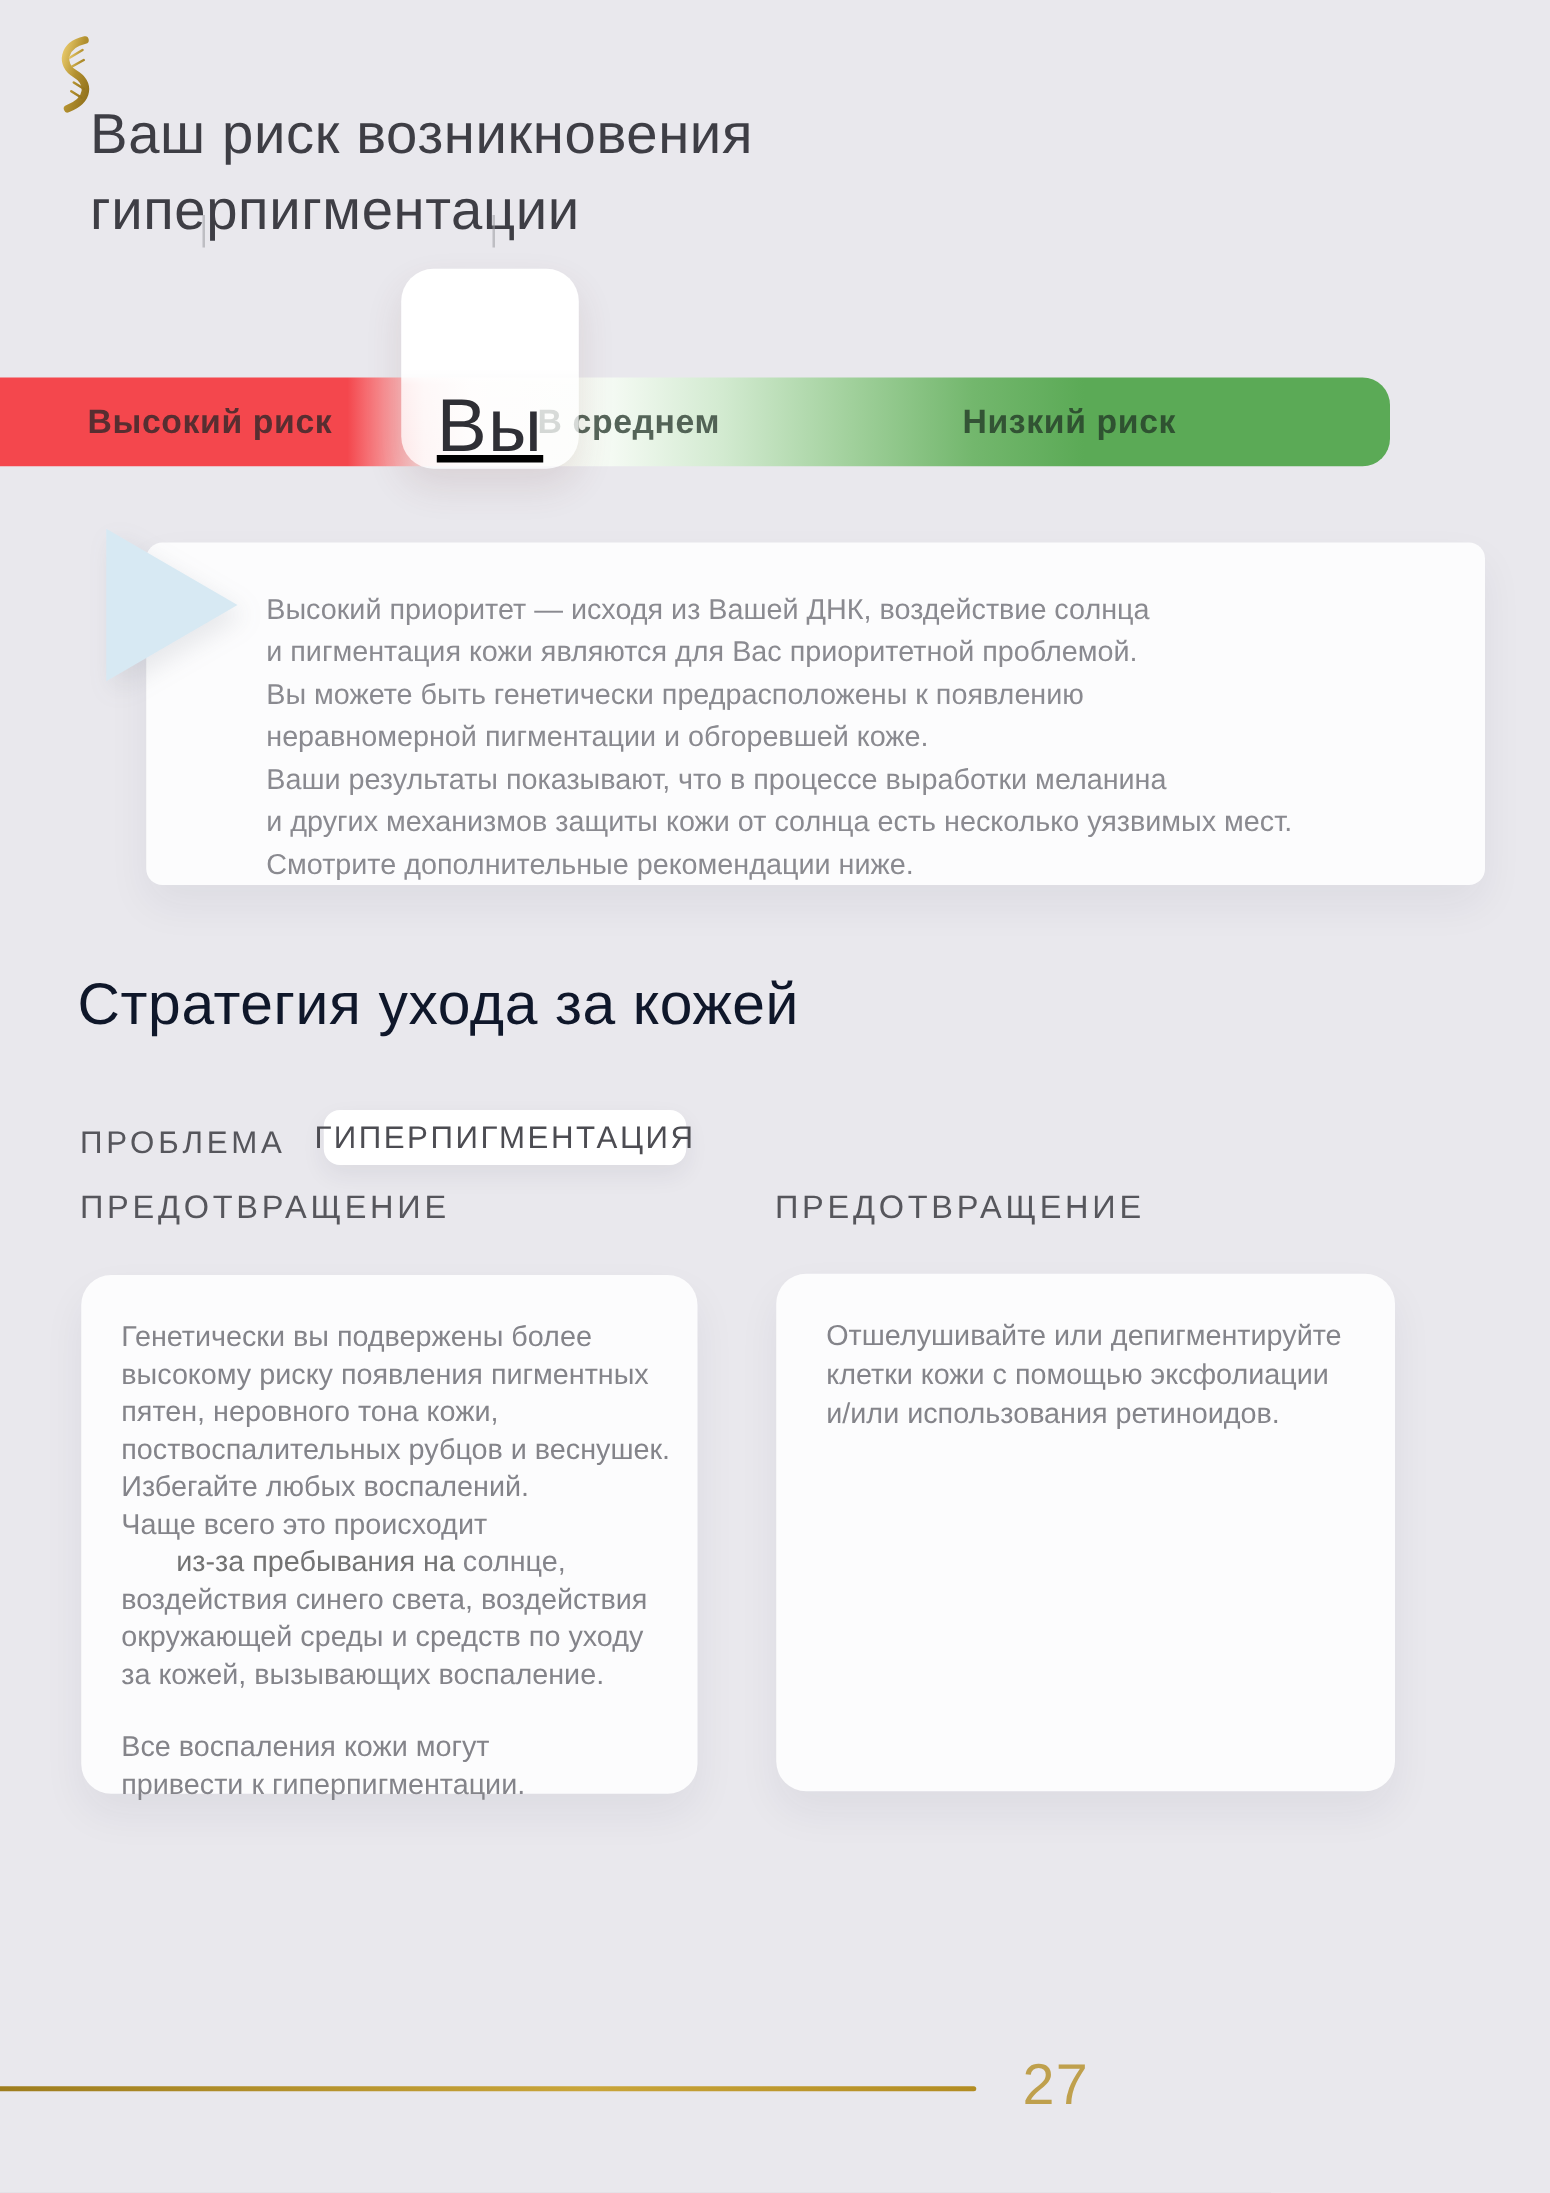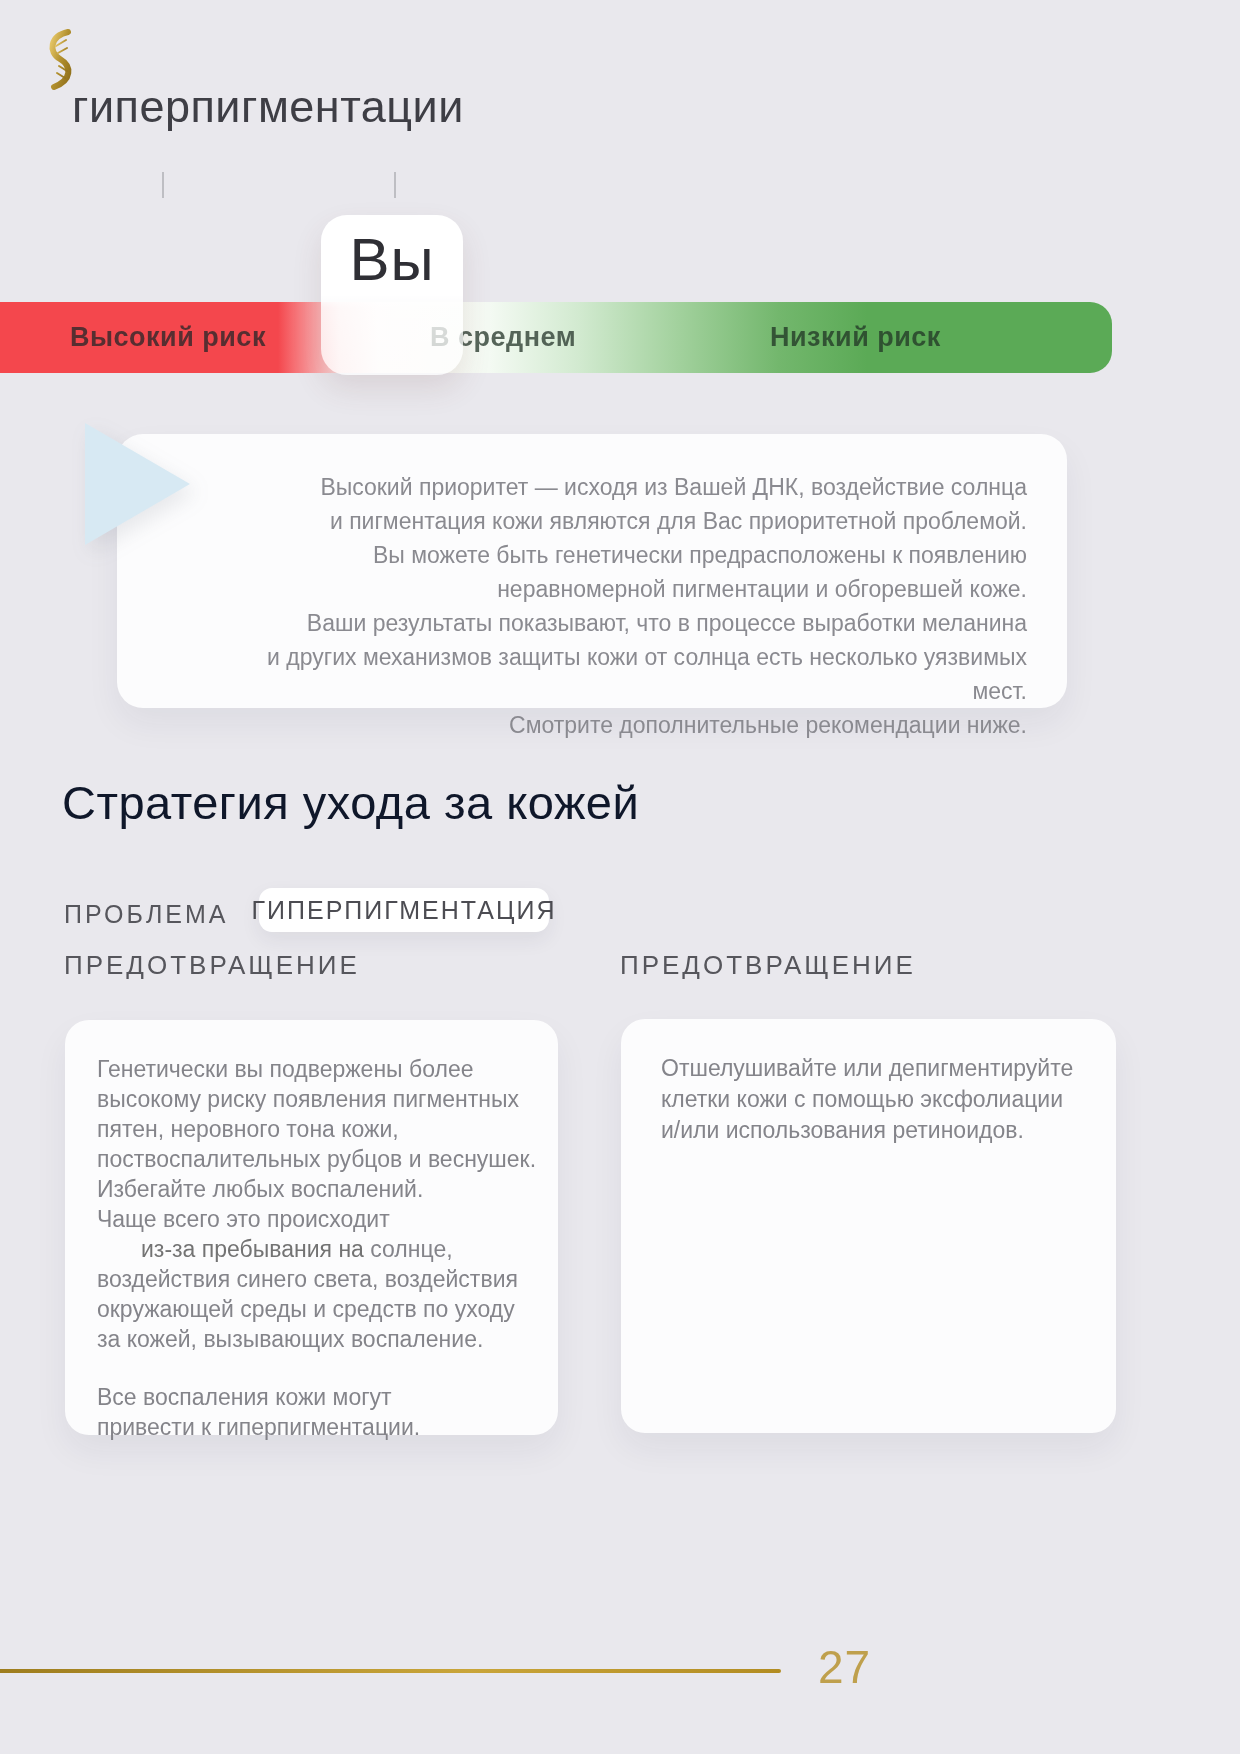--- a/index.html
+++ b/index.html
@@ -41,43 +41,42 @@
   .tick{width:2px;height:26px;top:172px;background:#9b9ba1;opacity:0.55;}
   .tick.t1{left:162px;}
   .tick.t2{left:394px;}
 
   .you-marker{
     left:321px;top:215px;width:142px;height:160px;
     border-radius:26px;
     background:linear-gradient(180deg,#ffffff 0%,#ffffff 50%,
       rgba(255,255,255,0.80) 58%, rgba(255,255,255,0.70) 100%);
     box-shadow:0 14px 30px rgba(110,60,60,0.12);
-    z-index:3;display:flex;justify-content:center;align-items:flex-start;
+    z-index:3;display:flex;justify-content:center;align-items:flex-end;text-decoration:underline;
   }
   .you-marker .you-text{
     margin-top:10px;font-size:60px;font-weight:200;color:#2f2f35;
     letter-spacing:1px;
   }
 
   
   .pointer-triangle{
     left:85px;top:423px;width:0;height:0;z-index:2;
     border-top:61px solid transparent;
     border-bottom:61px solid transparent;
     border-left:105px solid #d7e9f3;
     filter:drop-shadow(6px 8px 10px rgba(80,90,110,0.12));
   }
 
   
   .summary-card{
-    left:117px;top:434px;width:950px;height:274px;
-    background:#fcfcfd;border-radius:26px;
+    left:117px;top:434px;width:1071px;height:274px;
+    background:#fcfcfd;border-radius:13px;
     box-shadow:0 16px 34px rgba(40,40,70,0.06);
     z-index:1;
-    text-align:right;
   }
   .summary-text{
     position:absolute;left:96px;top:36px;right:40px;
     font-size:23px;line-height:34px;color:#8a8a90;font-weight:300;
   }
 
   
   .strategy-title{
     left:62px;top:772px;font-size:47px;line-height:62px;
     font-weight:300;color:#0f172a;letter-spacing:0.5px;
@@ -137,20 +136,21 @@
         <stop offset="0" stop-color="#e8c96a"></stop>
         <stop offset="0.5" stop-color="#b2902f"></stop>
         <stop offset="1" stop-color="#8f6f1a"></stop>
       </linearGradient>
     </defs>
     <path d="M26 4 C 8 8, 6 24, 18 31 C 30 38, 30 52, 12 59" fill="none" stroke="url(#gold)" stroke-width="6" stroke-linecap="round"></path>
     <path d="M24 12 L 14 18 M25 20 L 16 25 M17 38 L 25 43 M15 45 L 23 50" stroke="url(#gold)" stroke-width="2" stroke-linecap="round"></path>
   </svg>
 
   <div class="abs page-title">
+    <div>Ваш риск возникновения</div>
     <div>гиперпигментации</div>
   </div>
 
   <div class="abs tick t1"></div>
   <div class="abs tick t2"></div>
 
   <div class="abs risk-bar"></div>
   <div class="abs bar-label high">Высокий риск</div>
   <div class="abs bar-label medium">В среднем</div>
   <div class="abs bar-label low">Низкий риск</div>

